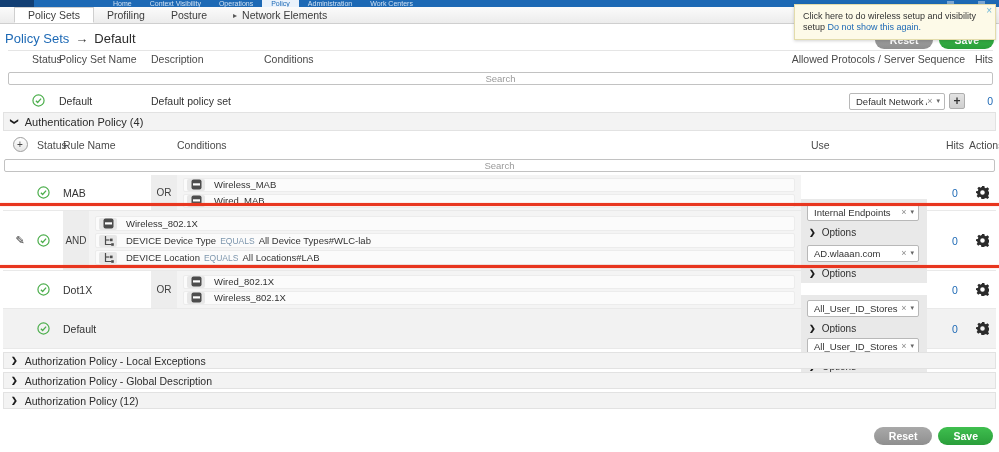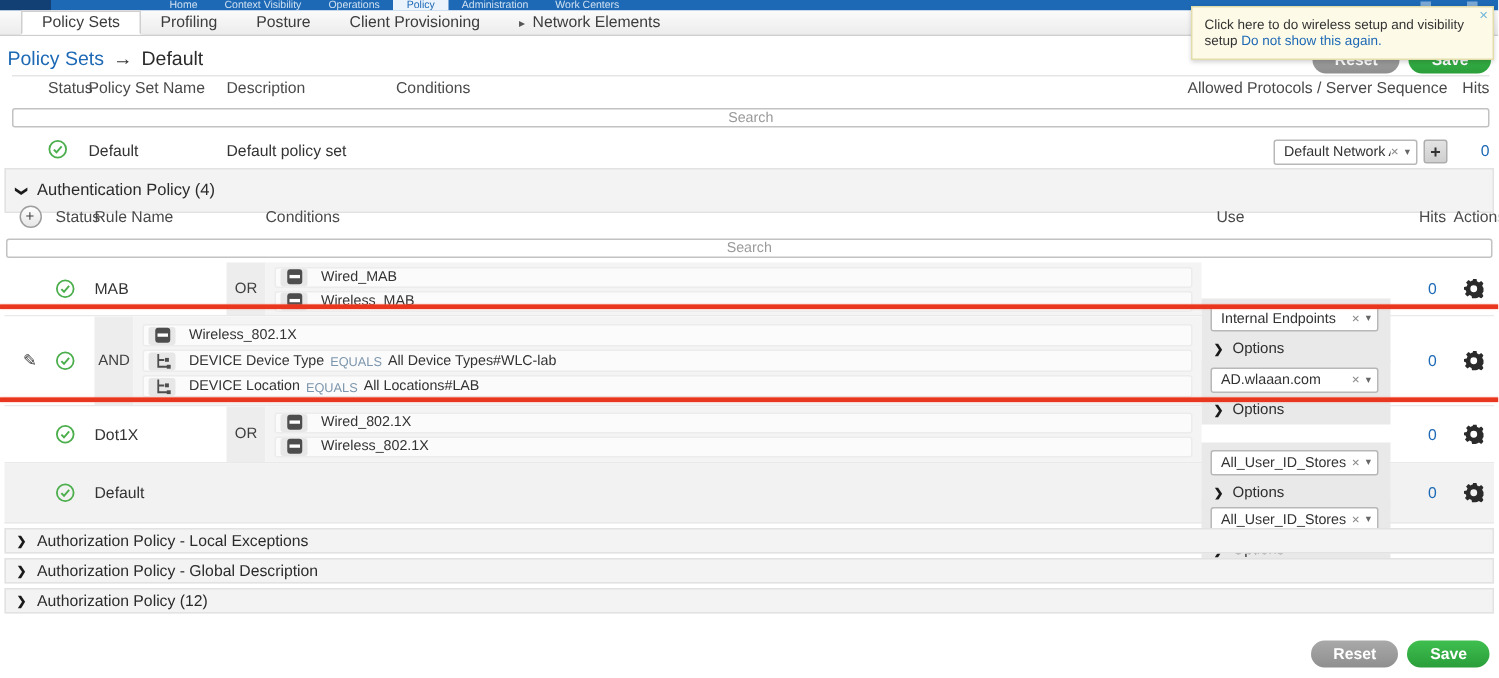--- a/index.html
+++ b/index.html
@@ -50,21 +50,21 @@
   .ps-allowed-cell { display: flex; align-items: center; justify-content: flex-end; gap: 4px; }
 
   .ddl { background: #fff; border: 1px solid #b8b8b8; border-radius: 2px; height: 17px; display: flex; align-items: center; font-size: 9.5px; color: #333; padding: 0 4px 0 6px; }
   .ddl .lbl { flex: 1; white-space: nowrap; overflow: hidden; }
   .ddl .clear { color: #8a8a8a; font-size: 9px; margin-right: 4px; }
   .ddl .caret { color: #666; font-size: 7px; }
   .plus-sq { width: 16px; height: 16px; background: linear-gradient(#e3e3e3, #cfcfcf); border: 1px solid #adadad; border-radius: 2px; font-size: 12px; font-weight: bold; color: #333; line-height: 13px; text-align: center; }
   .hits-link { color: #1d69b5; font-size: 10.5px; }
 
   
-  .section-bar { position: absolute; left: 3px; right: 3px; height: 30px; background: #f3f3f3; border: 1px solid #e2e2e2; display: flex; align-items: center; padding-left: 7px; font-size: 11px; color: #2b2b2b; gap: 7px; }
+  .section-bar { position: absolute; left: 3px; right: 3px; height: 19px; background: #f3f3f3; border: 1px solid #e2e2e2; display: flex; align-items: center; padding-left: 7px; font-size: 11px; color: #2b2b2b; gap: 7px; }
   .chev { font-size: 8px; font-weight: bold; color: #1a1a1a; display: inline-block; }
   .chev.down { transform: rotate(90deg); }
   .collapse-bar { height: 17px; font-size: 10.5px; }
 
   
   .auth-table { position: absolute; top: 136px; left: 3px; right: 3px; }
   .auth-head { display: flex; align-items: center; height: 17px; font-size: 10.5px; color: #4a4a4a; }
   .a-c-edit { width: 34px; display: flex; justify-content: center; }
   .a-c-status { width: 26px; }
   .a-c-rule { width: 88px; }
@@ -122,23 +122,20 @@
     <div class="tab active">
         <span>Policy Sets</span>
       </div>
     <div class="tab">
         <span>Profiling</span>
       </div>
     <div class="tab">
         <span>Posture</span>
       </div>
     <div class="tab">
-        <span>Client Provisioning</span>
-      </div>
-    <div class="tab">
       <span class="submenu-tri">▸</span>
       <span>Network Elements</span>
     </div>
   </div>
 
   <div class="toast">
     <span class="close">×</span>
     <span>Click here to do wireless setup and visibility setup</span>
     <span class="link">Do not show this again.</span>
   </div>
@@ -229,30 +226,30 @@
             <span>OR</span>
           </div>
         <div class="rr-cell a-c-cond cond-cell">
           <div class="cond-line">
             <span class="cond-icon-box">
                 <svg width="11" height="11" viewBox="0 0 11 11">
                   <rect x="0.5" y="0.5" width="10" height="10" rx="2" fill="#4d4d4d"></rect>
                   <rect x="2" y="4.3" width="7" height="2.2" fill="#fff"></rect>
                 </svg>
               </span>
-            <span class="cond-text">Wired_MAB</span>
+            <span class="cond-text">Wireless_MAB</span>
           </div>
           <div class="cond-line">
             <span class="cond-icon-box">
                 <svg width="11" height="11" viewBox="0 0 11 11">
                   <rect x="0.5" y="0.5" width="10" height="10" rx="2" fill="#4d4d4d"></rect>
                   <rect x="2" y="4.3" width="7" height="2.2" fill="#fff"></rect>
                 </svg>
               </span>
-            <span class="cond-text">Wireless_MAB</span>
+            <span class="cond-text">Wired_MAB</span>
           </div>
         </div>
         <div class="rr-cell a-c-use use-cell">
           <div class="use-panel">
             <div class="ddl">
               <span class="lbl">Internal Endpoints</span>
               <span class="clear">×</span>
               <span class="caret">▾</span>
             </div>
             <div class="opt-row">

